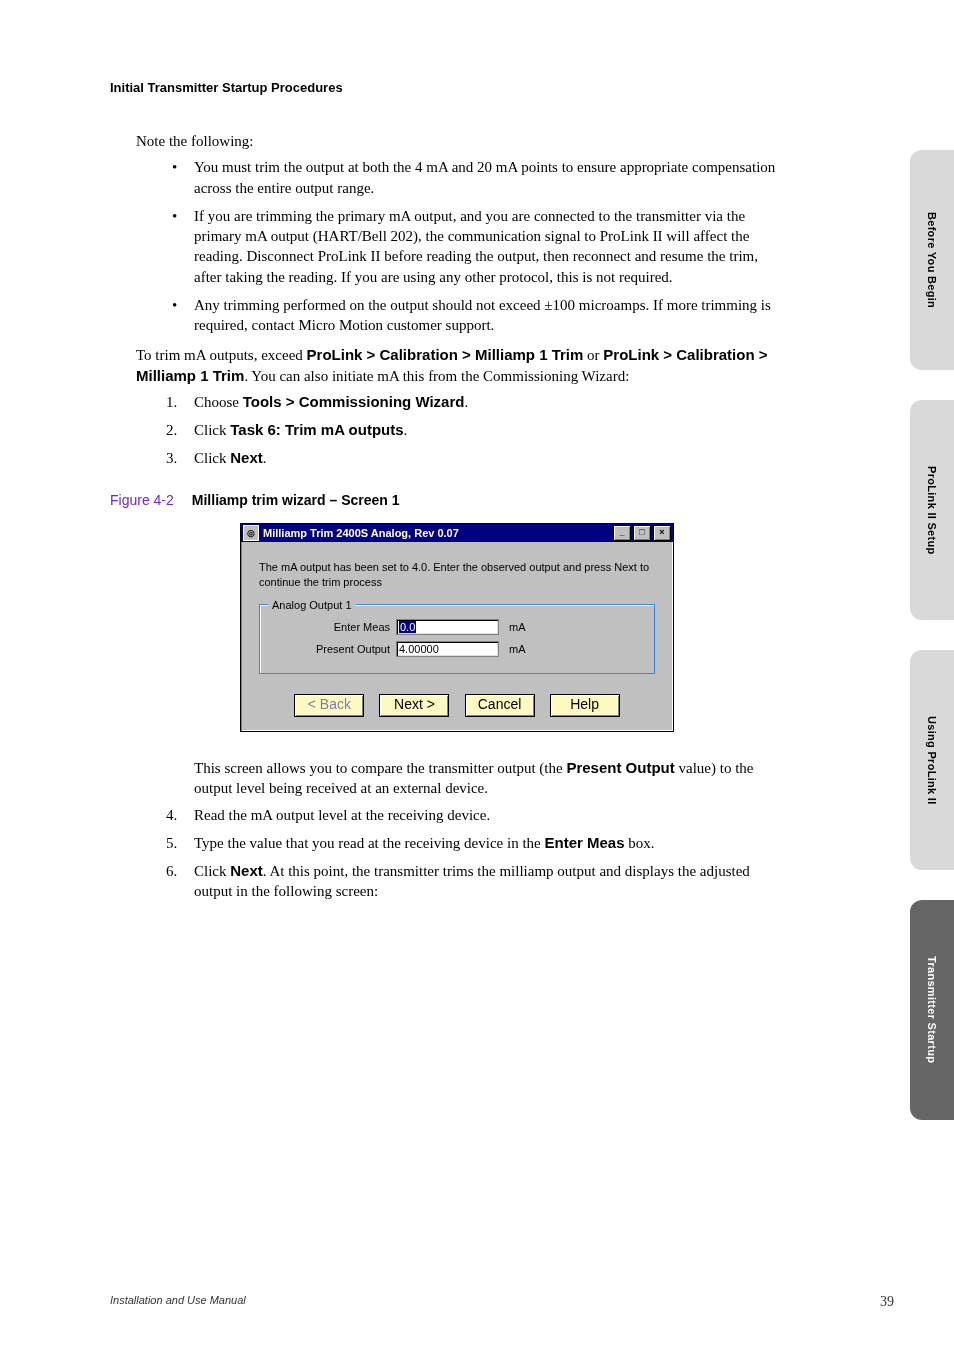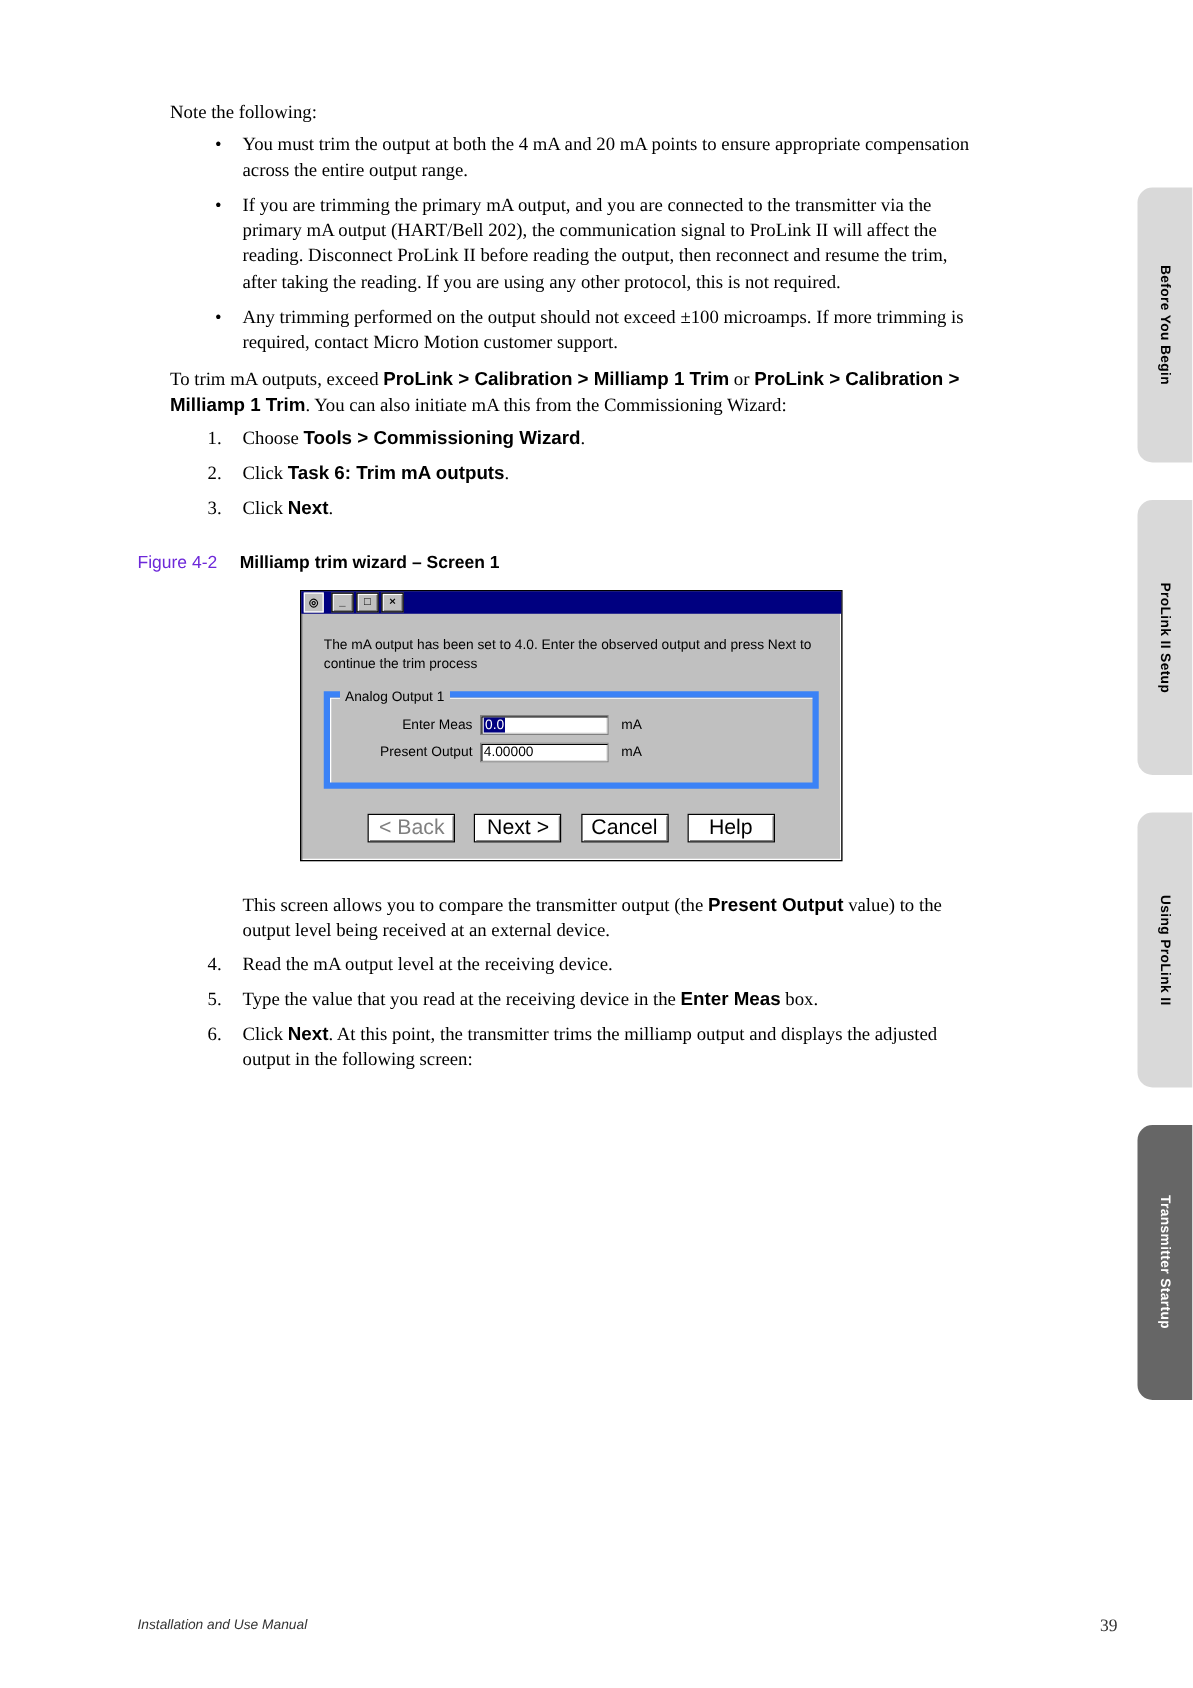--- a/index.html
+++ b/index.html
@@ -108,23 +108,23 @@
     text-align: center;
     color: #000;
     font-family: Arial;
     font-weight: bold;
   }
   .dialog-body {
     padding: 18px 18px 14px 18px;
   }
   .instr { margin-bottom: 14px; }
   .groupbox {
-    border: 5px solid #3b82f6;
+    border: 1px solid #3b82f6;
     box-shadow: 1px 1px 0 #fff inset;
-    padding: 14px 12px 10px 4px;
+    padding: 14px 12px 10px 20px;
     position: relative;
     margin-bottom: 20px;
   }
   .group-legend {
     position: absolute;
     top: -7px; left: 8px;
     background: #c0c0c0;
     padding: 0 4px;
     font-size: 11px;
   }
@@ -138,24 +138,24 @@
     font-family: inherit; font-size: 11px;
     padding: 0 2px;
     box-sizing: border-box;
   }
   .sel { background: #000080; color:#fff; padding:0 1px; }
   .unit { margin-left: 10px; }
   .btnrow { text-align: center; }
   .btn95 {
     display: inline-block;
     width: 68px; height: 21px;
-    background: #ffffff;
+    background: #fef9c3;
     border: 1px solid #000;
     box-shadow: 1px 1px 0 #fff inset, -1px -1px 0 #808080 inset;
-    font-family: inherit; font-size: 17px;
+    font-family: inherit; font-size: 14px;
     line-height: 19px;
     text-align: center;
     margin: 0 6px;
   }
   .btn95.disabled { color: #808080; text-shadow: 1px 1px 0 #fff; }
 
   
   .side-tabs {
     position: absolute;
     right: 0;
@@ -201,20 +201,21 @@
     font-size: 11px;
     font-style: italic;
     color: #333;
   }
   .footer .pnum { font-style: normal; font-family: "Times New Roman", serif; font-size: 14px; }
 </style>
 </head>
 <body>
 
 <div class="page">
+  <div class="section-head">Initial Transmitter Startup Procedures</div>
 
   <div class="body-text">
     <p class="para">Note the following:</p>
 
     <ul class="bullets">
       <li>You must trim the output at both the 4 mA and 20 mA points to ensure appropriate compensation across the entire output range.</li>
       <li>If you are trimming the primary mA output, and you are connected to the transmitter via the primary mA output (HART/Bell 202), the communication signal to ProLink II will affect the reading. Disconnect ProLink II before reading the output, then reconnect and resume the trim, after taking the reading. If you are using any other protocol, this is not required.</li>
       <li>Any trimming performed on the output should not exceed ±100 microamps. If more trimming is required, contact Micro Motion customer support.</li>
     </ul>
 
@@ -234,20 +235,21 @@
       </li>
     </ol>
 
     <div class="fig-label-row">
       <span class="fig-num">Figure 4-2</span><span class="fig-title">Milliamp trim wizard – Screen 1</span>
     </div>
 
     <div class="dialog">
       <div class="titlebar">
         <div class="titlebar-icon">◎</div>
+        <div class="title-text">Milliamp Trim 2400S Analog, Rev 0.07</div>
         <div class="winbtn">_</div>
         <div class="winbtn">□</div>
         <div class="winbtn">×</div>
       </div>
       <div class="dialog-body">
         <div class="instr">The mA output has been set to 4.0.  Enter the observed output and press Next to continue the trim process</div>
         <div class="groupbox">
           <div class="group-legend">Analog Output 1</div>
           <div class="row">
             <div class="row-label">Enter Meas</div>

